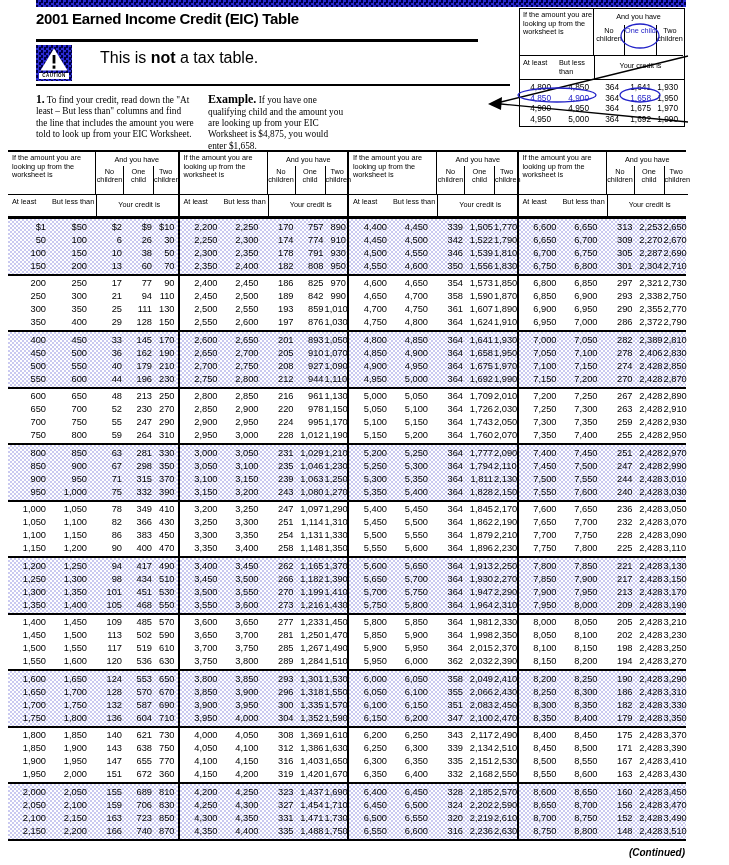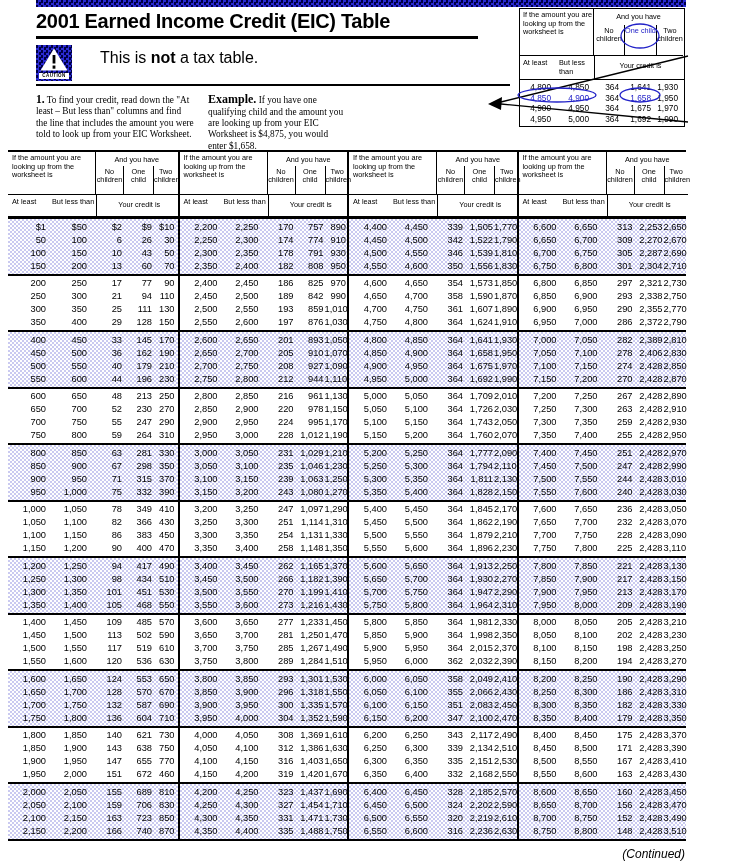--- a/index.html
+++ b/index.html
@@ -7,22 +7,22 @@
   #page{position:relative;width:729px;height:865px;background:#fff;overflow:hidden;
         font-family:"Liberation Sans",sans-serif;color:#000;}
   .abs{position:absolute;}
 
   
   .checker-blue{background:repeating-conic-gradient(#2a2ad2 0% 25%, #000046 0% 50%) 0 0/5px 5px;}
   .shaded{background:repeating-conic-gradient(#cacaf0 0% 25%, #ffffff 0% 50%) 0 0/4px 4px;}
 
   #top-strip{left:36px;top:0;width:650px;height:7px;}
 
-  #page-title{left:36px;top:10px;width:442px;font-size:20px;font-weight:700;
-              letter-spacing:-.3px;border-bottom:3.5px solid #000;padding-bottom:3px;white-space:nowrap;}
+  #page-title{left:36px;top:10px;width:442px;font-size:15px;font-weight:700;
+              letter-spacing:-.3px;border-bottom:3.5px solid #000;padding-bottom:12px;white-space:nowrap;}
 
   #caution{left:36px;top:45px;width:36px;height:36px;display:flex;align-items:flex-start;justify-content:center;padding-top:3px;box-sizing:border-box;}
   #caution svg{display:block;}
   .caution-label{position:absolute;bottom:2px;left:3px;right:3px;background:#fff;color:#000;
                  font-size:4.5px;font-weight:700;text-align:center;line-height:6px;letter-spacing:.4px;}
 
   #subtitle{left:100px;top:49px;font-size:16px;}
 
   #divider{left:36px;top:84px;width:474px;border-top:2.5px solid #000;height:0;}
 
@@ -73,21 +73,21 @@
   .h-credit{grid-column:3/6;border-left:1.4px solid #000;text-align:center;padding-top:5px;}
   .block{border-bottom:2.5px solid #000;padding:1.5px 0 1px 0;}
   .row{display:grid;grid-template-columns:40px 48px 27px 30px 24.5px;height:13px;line-height:13px;font-size:9.3px;}
   .c{text-align:right;}
   .c0{padding-right:2px;}
   .c1{padding-right:9px;}
   .c2{padding-right:1px;}
   .c3{padding-right:1px;}
   .c4{padding-right:3px;}
 
-  #continued{right:44px;top:847px;font-size:12px;font-style:italic;font-weight:400;}
+  #continued{right:44px;top:847px;font-size:10px;font-style:italic;font-weight:700;}
 </style>
 </head>
 <body>
 
 <div id="page">
 
   <div id="top-strip" class="abs checker-blue"></div>
 
   <div id="page-title" class="abs">2001 Earned Income Credit (EIC) Table</div>
 
@@ -185,21 +185,21 @@
             <span class="c c0">50</span>
             <span class="c c1">100</span>
             <span class="c c2">6</span>
             <span class="c c3">26</span>
             <span class="c c4">30</span>
           </div>
           <div class="row">
             <span class="c c0">100</span>
             <span class="c c1">150</span>
             <span class="c c2">10</span>
-            <span class="c c3">43</span>
+            <span class="c c3">38</span>
             <span class="c c4">50</span>
           </div>
           <div class="row">
             <span class="c c0">150</span>
             <span class="c c1">200</span>
             <span class="c c2">13</span>
             <span class="c c3">60</span>
             <span class="c c4">70</span>
           </div>
         </div>
@@ -463,21 +463,21 @@
             <span class="c c1">1,950</span>
             <span class="c c2">147</span>
             <span class="c c3">655</span>
             <span class="c c4">770</span>
           </div>
           <div class="row">
             <span class="c c0">1,950</span>
             <span class="c c1">2,000</span>
             <span class="c c2">151</span>
             <span class="c c3">672</span>
-            <span class="c c4">460</span>
+            <span class="c c4">360</span>
           </div>
         </div>
         <div class="block shaded">
           <div class="row">
             <span class="c c0">2,000</span>
             <span class="c c1">2,050</span>
             <span class="c c2">155</span>
             <span class="c c3">689</span>
             <span class="c c4">810</span>
           </div>

